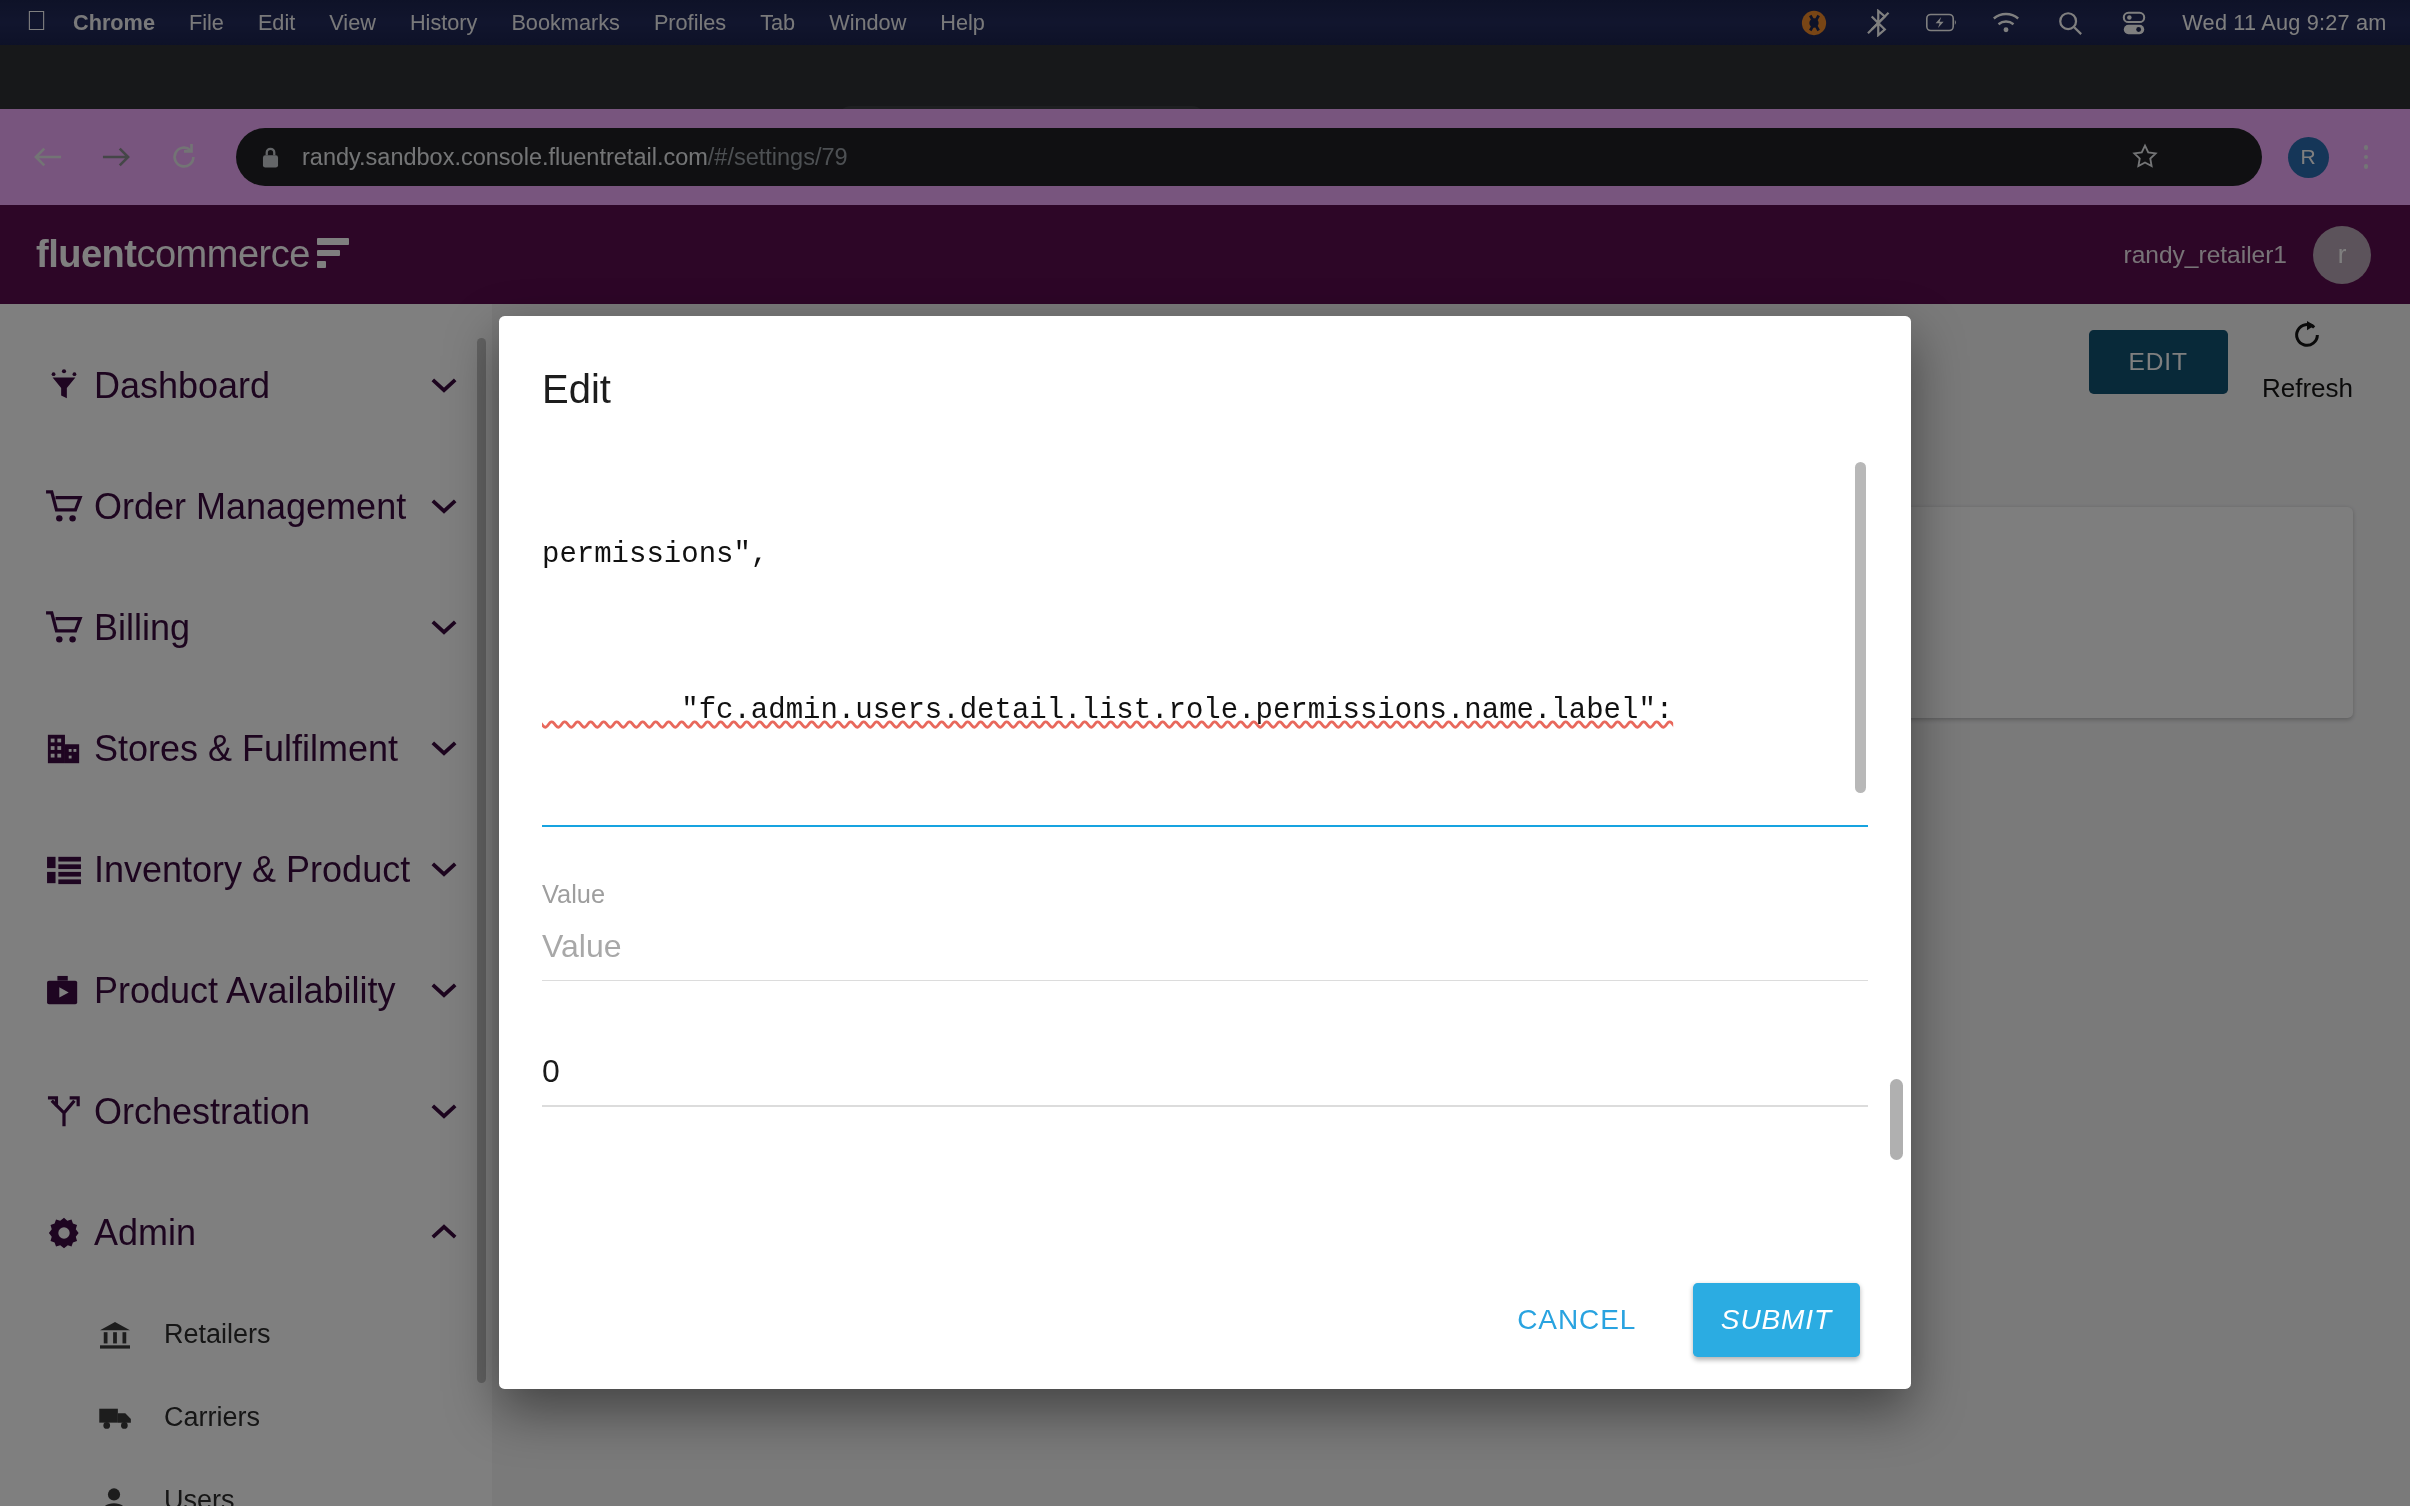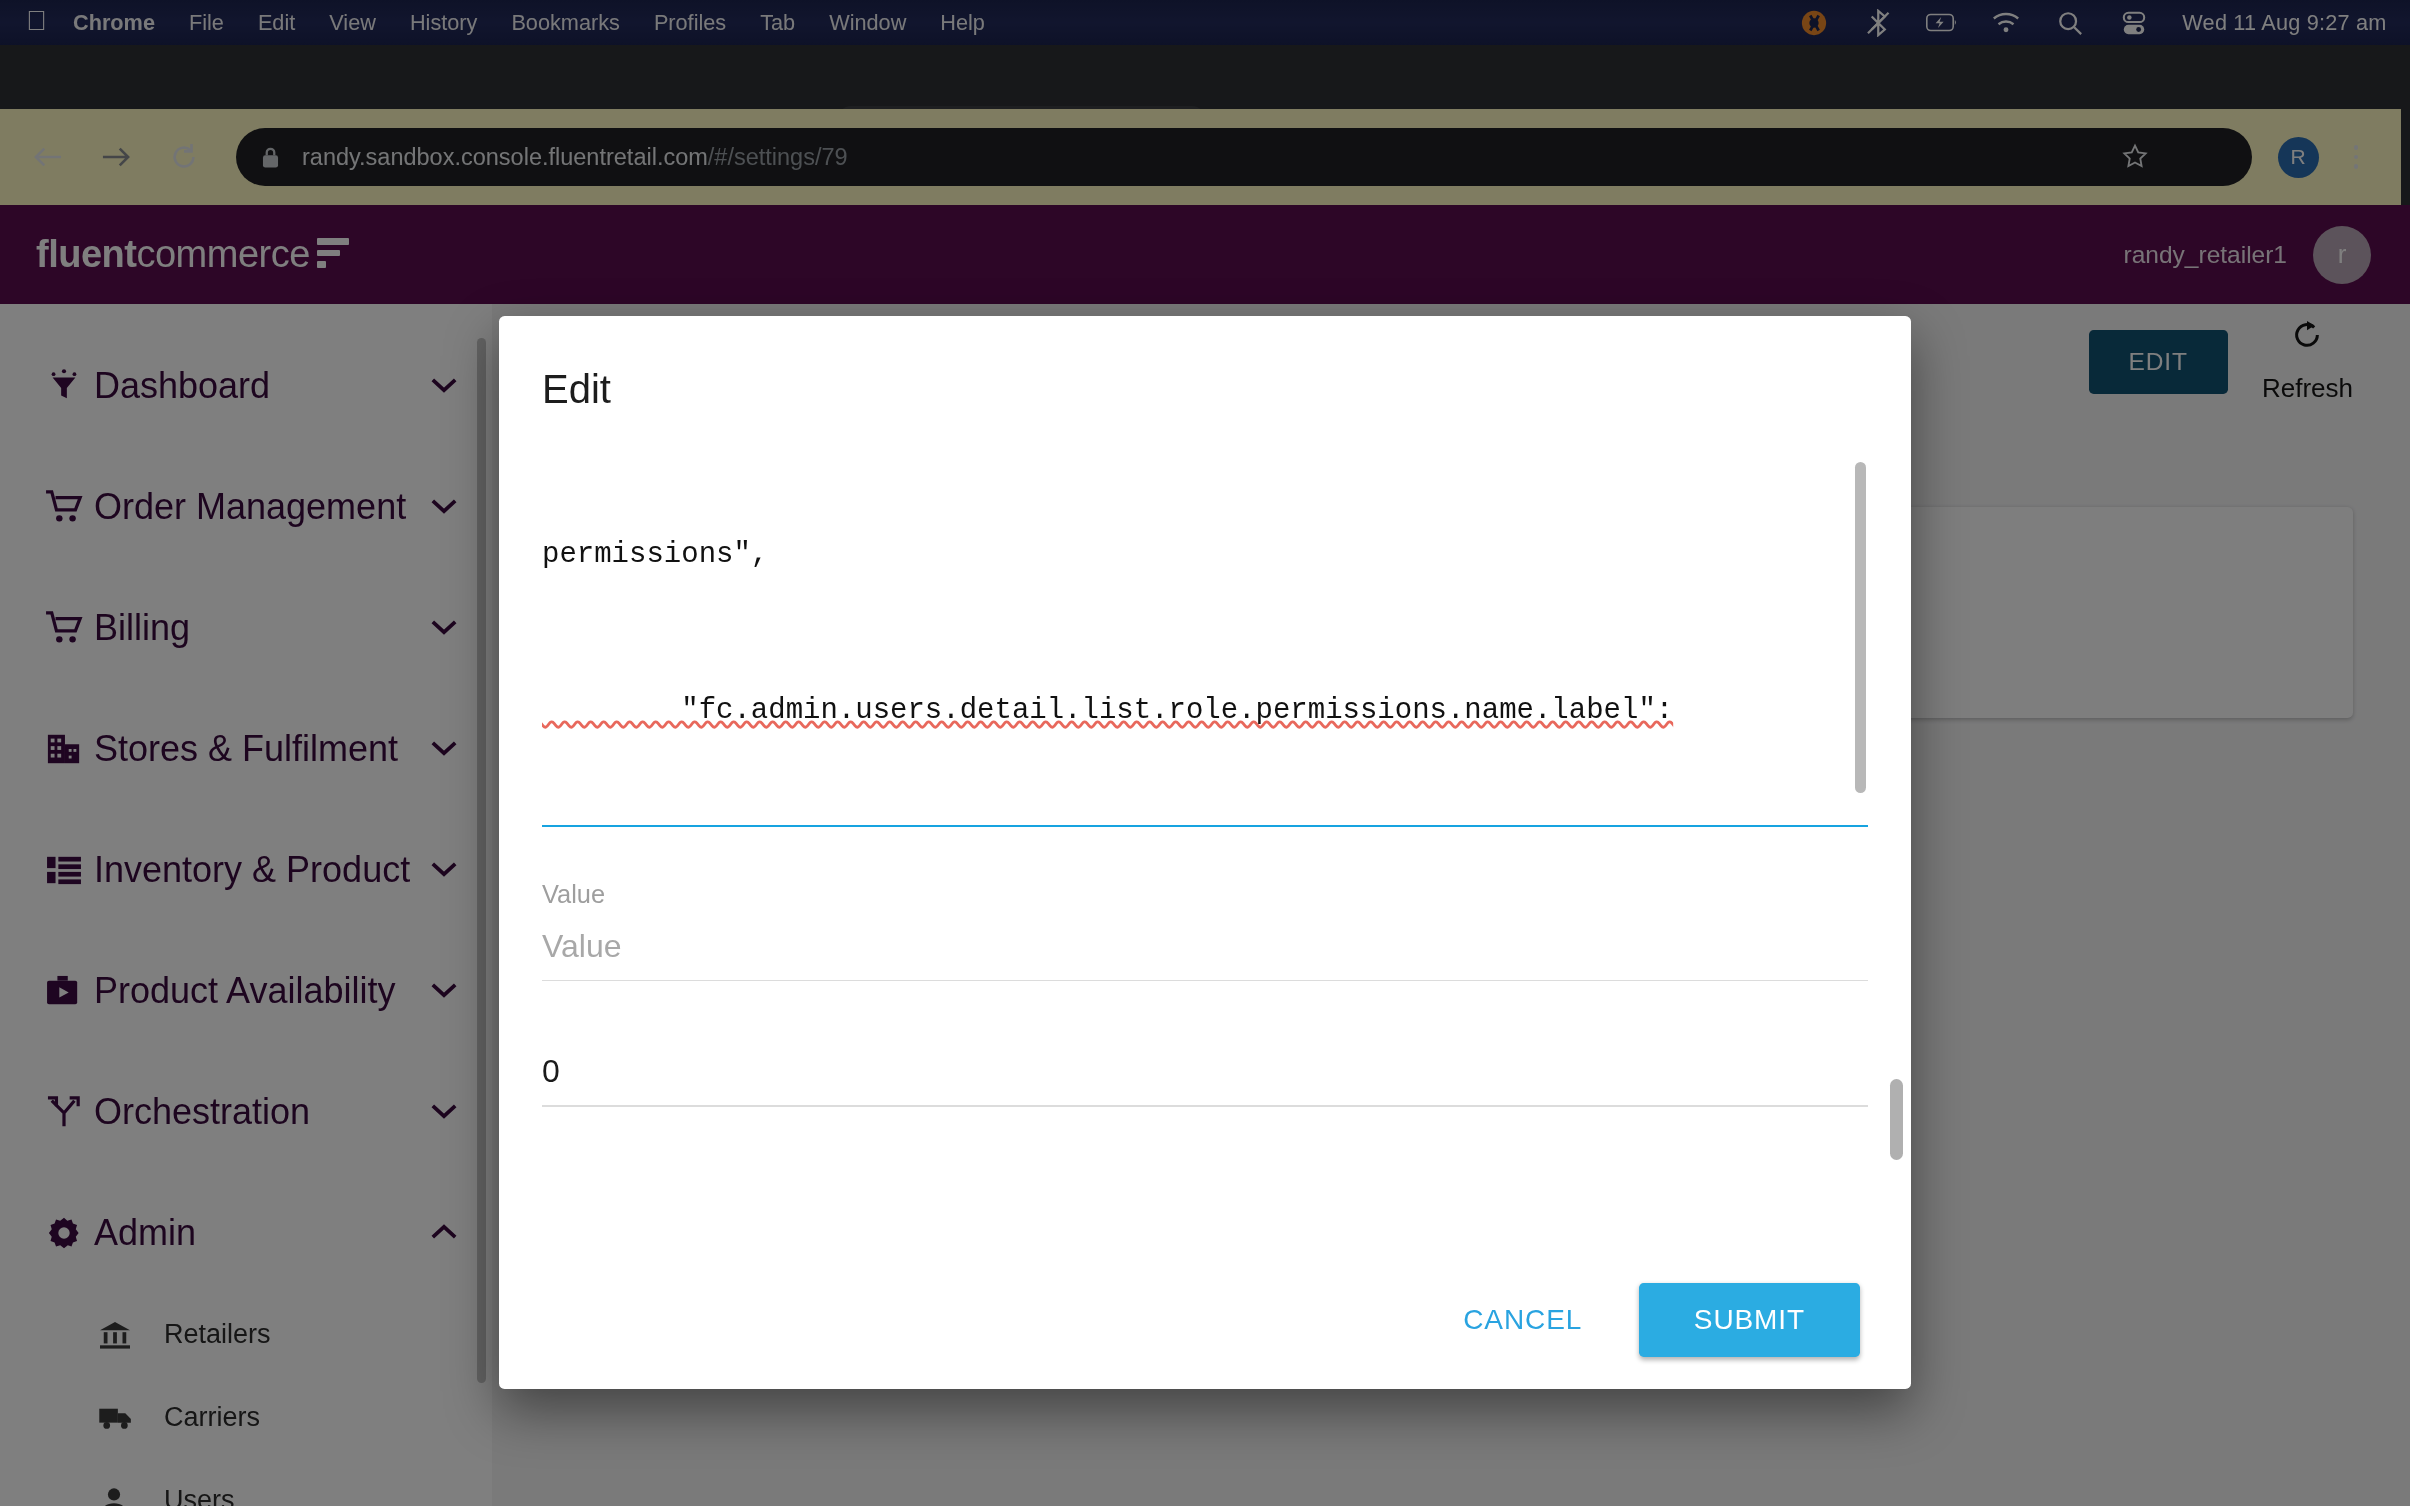--- a/index.html
+++ b/index.html
@@ -62,21 +62,21 @@
     display: flex; align-items: center; justify-content: center;
     color: #d8dadd; font-size: 22.6px; font-weight: 300;
   }
   .tabsep { width: 0.9px; height: 32px; background: #5a5d62; align-self: center; margin: 0 3.8px; }
   .newtab { width: 53px; height: 53px; display: flex; align-items: center; justify-content: center;
             color: #dfe1e4; font-size: 32px; font-weight: 200; align-self: center; margin-left: 13px; }
   .tablist-btn { position: absolute; right: 32px; top: 72px; width: 32px; height: 32px;
                  border-radius: 50%; background: #c9ccd1; display: flex; align-items: center;
                  justify-content: center; }
 
-  .toolbar { position: absolute; top: 64px; left: 0; right: 10px; height: 96px; background: #fef9c3;
+  .toolbar { position: absolute; top: 64px; left: 0; right: 0; height: 96px; background: #f0abfc;
              display: flex; align-items: center; }
   .navbtn { width: 47px; height: 47px; margin-left: 21px; display: flex; align-items: center; justify-content: center; color: #e6e8ea; }
   .navbtn.first { margin-left: 24.5px; }
   .omnibox {
     margin-left: 28px; margin-right: 26px; flex: 1 1 auto; height: 58px;
     background: #202124; border-radius: 30px; display: flex; align-items: center;
     padding: 0 24.5px; position: relative;
   }
   .omnibox .lock { margin-right: 21px; display: flex; }
   .omnibox .url { font-size: 23.5px; color: #e8eaed; white-space: nowrap; }
@@ -147,21 +147,21 @@
   .field { margin-top: 53px; }
   .field .flabel { font-size: 25.4px; color: #9e9e9e; }
   .field .fvalue { font-size: 32px; color: #1b1b1b; padding: 19px 0 15px; min-height: 41px; }
   .field .fline { height: 1.9px; background: #dcdcdc; }
   .field.placeholder .fvalue { color: #a8a8a8; }
 
   .modal-footer { position: absolute; left: 0; right: 0; bottom: 0; height: 139px;
                   display: flex; align-items: center; justify-content: flex-end; padding-right: 51px; gap: 34px; }
   .btn-cancel { background: none; border: none; color: #29a3e0; font-size: 28px; letter-spacing: 0.9px; padding: 17px 22.6px; }
   .btn-submit { background: #2bace2; border: none; color: #fff; font-size: 28px; letter-spacing: 0.9px;
-                padding: 21px 55px; border-radius: 4.7px; box-shadow: 0 2.8px 5.6px rgba(0,0,0,.3); }
+                padding: 21px 28px; border-radius: 4.7px; box-shadow: 0 2.8px 5.6px rgba(0,0,0,.3); font-style: italic; }
   .modal-scroll { position: absolute; right: 8.5px; top: 763px; width: 12.2px; height: 81px; background: #b0b0b0; border-radius: 6.6px; }
 </style>
 </head>
 <body>
 
 <div class="menubar">
   <span class="apple"></span>
   <span class="mi bold">Chrome</span>
   <span class="mi">File</span>
   <span class="mi">Edit</span>

